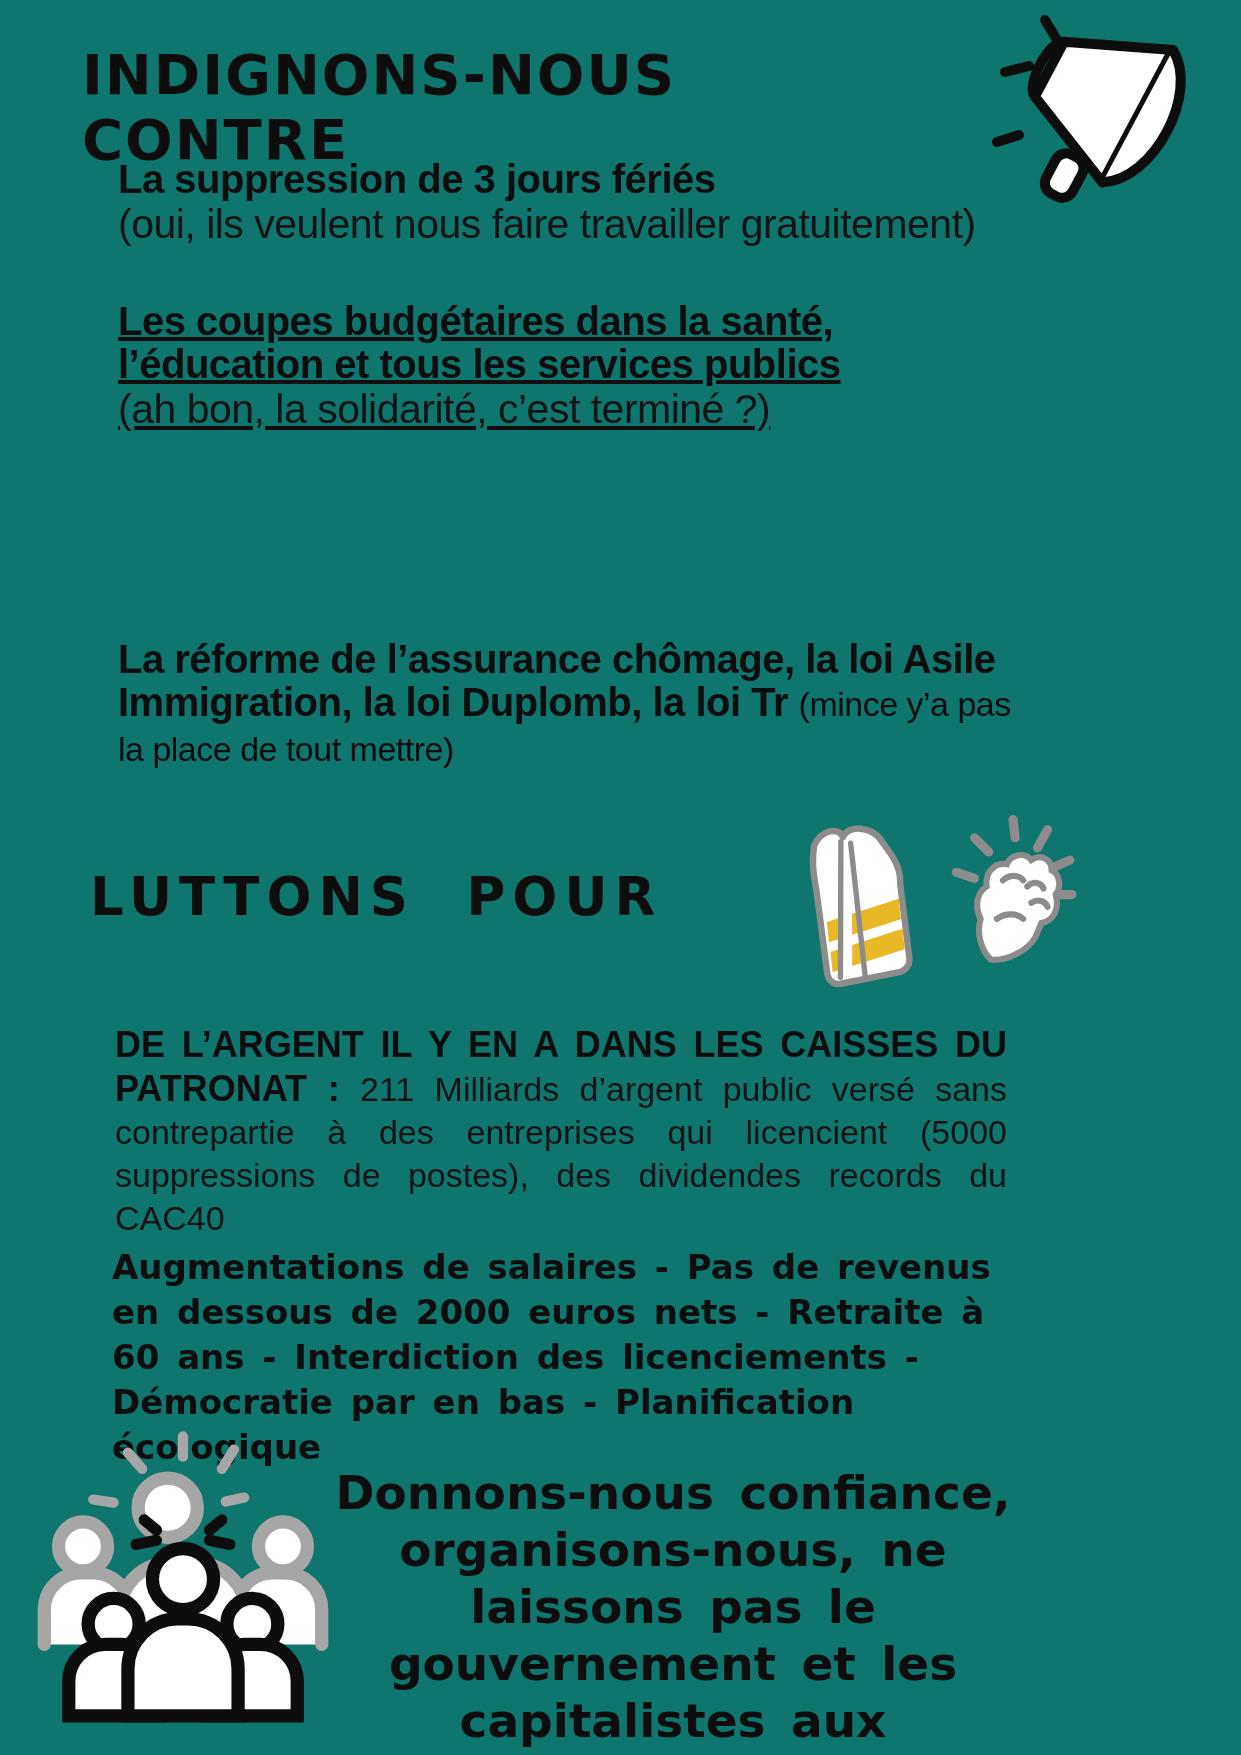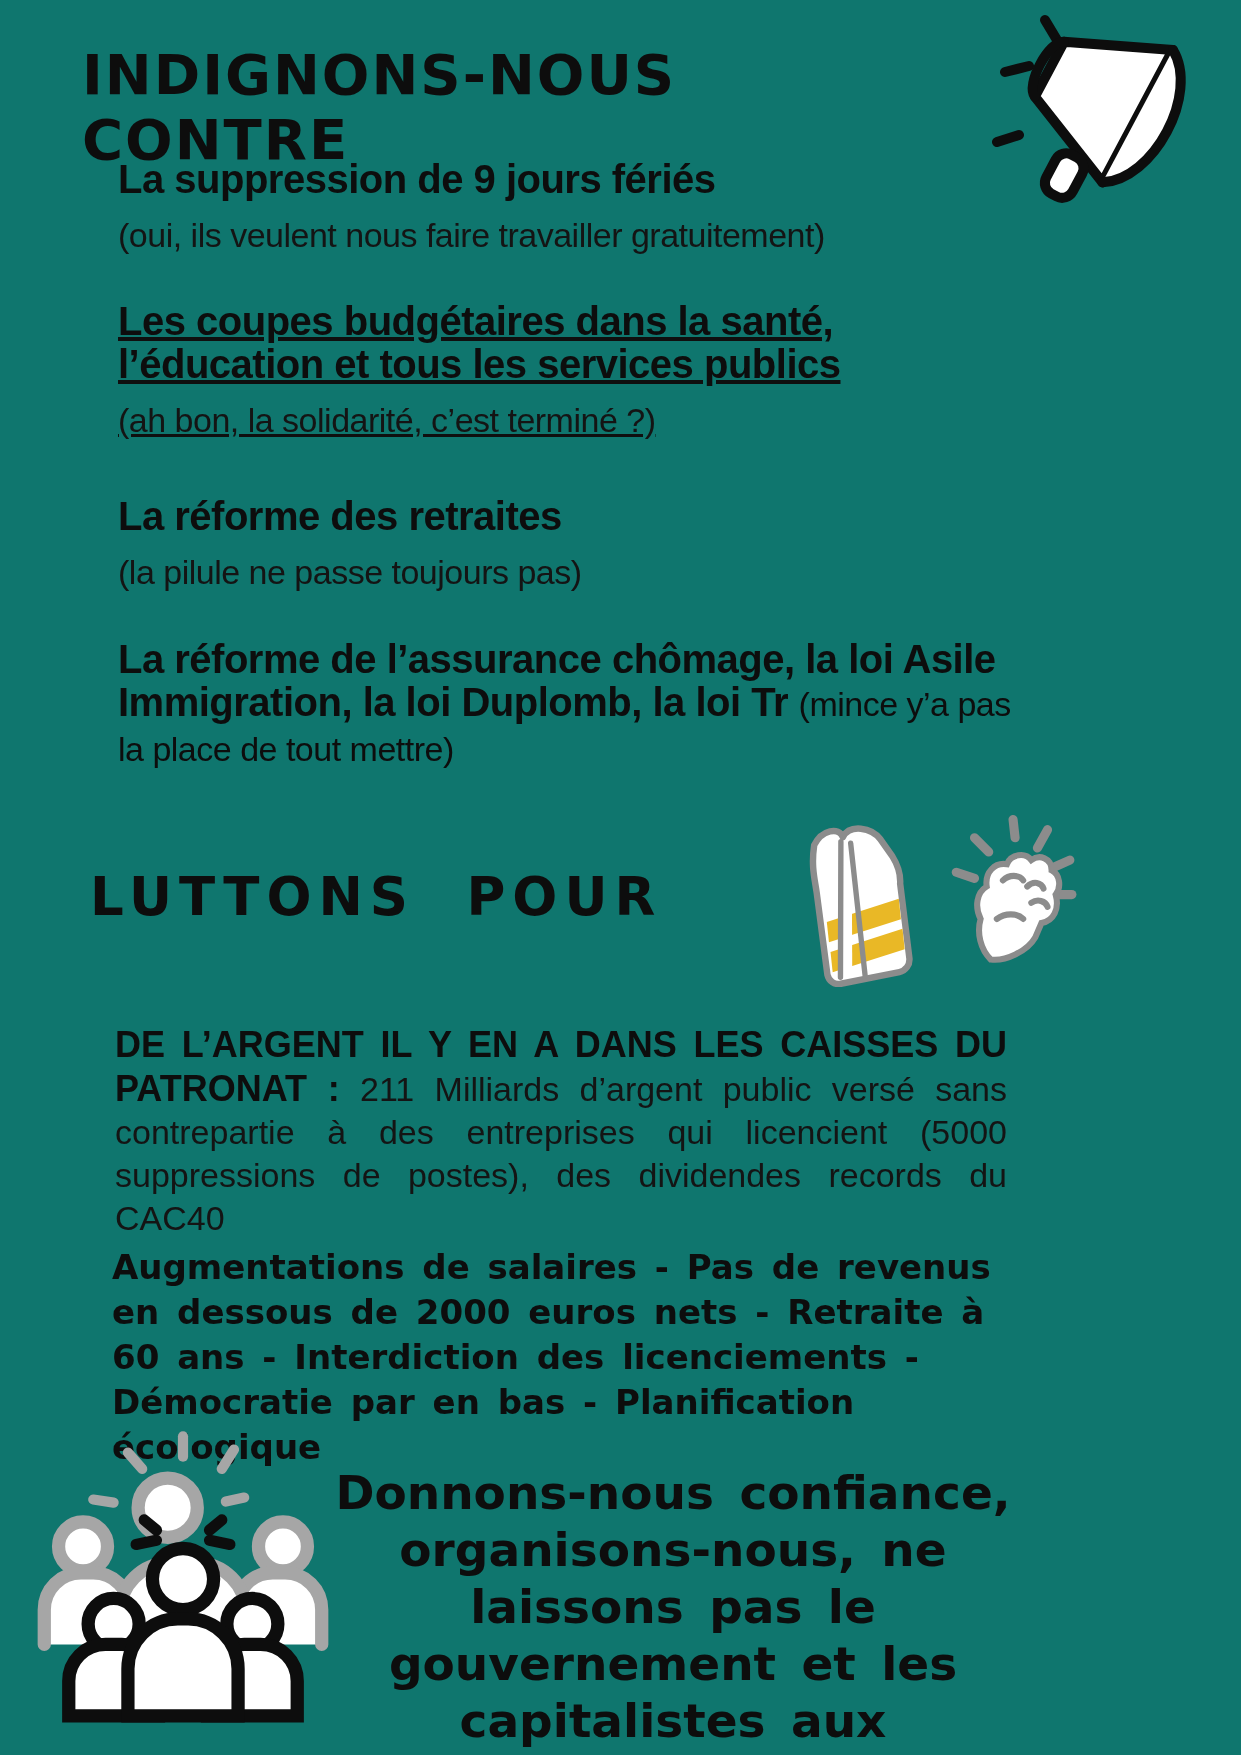--- a/index.html
+++ b/index.html
@@ -17,22 +17,22 @@
     font-family:"DejaVu Sans", sans-serif;
     font-weight:bold;font-size:56px;letter-spacing:2px;word-spacing:22px;
     color:#0d0d0d;
   }
   .item{position:absolute;left:118px;width:905px;}
   .item-title{
     font-weight:bold;font-size:40px;line-height:43px;letter-spacing:-0.5px;
     color:#0d0d0d;
   }
   .item-note{
-    font-weight:normal;font-size:34px;line-height:40px;letter-spacing:-0.5px;
-    color:#141414;margin-top:14px;
+    font-weight:normal;font-size:41px;line-height:40px;letter-spacing:-0.5px;
+    color:#141414;margin-top:3px;
   }
   .note-inline{font-weight:normal;letter-spacing:-0.5px;font-size:34px;}
   .fight-heading{
     left:90px;top:866px;
     font-family:"DejaVu Sans", sans-serif;
     font-weight:bold;font-size:53px;letter-spacing:7px;word-spacing:26px;
     color:#0d0d0d;
   }
   .fight-par{
     left:115px;top:980px;width:892px;
@@ -73,33 +73,29 @@
           <path d="M52 72 L152 28 L152 178 L52 134 Z" fill="#ffffff"></path>
           <path d="M152 28 C196 54 196 152 152 178" fill="#ffffff"></path>
           <path d="M52 72 C38 78 38 128 52 134"></path>
           <rect x="100" y="168" width="30" height="44" rx="12" fill="#ffffff"></rect>
         </g>
       </g>
     </svg>
   </div>
 
   <div class="item" style="top:158px;">
-    <div class="item-title">La suppression de 9 jours fériés</div>
+    <div class="item-title">La suppression de 3 jours fériés</div>
     <div class="item-note">(oui, ils veulent nous faire travailler gratuitement)</div>
   </div>
 
   <div class="item" style="top:300px;text-decoration:underline;">
     <div class="item-title">Les coupes budgétaires dans la santé, l’éducation et tous les services publics</div>
     <div class="item-note">(ah bon, la solidarité, c’est terminé ?)</div>
   </div>
 
-  <div class="item" style="top:495px;">
-    <div class="item-title">La réforme des retraites</div>
-    <div class="item-note">(la pilule ne passe toujours pas)</div>
-  </div>
 
   <div class="item" style="top:638px;">
     <div class="item-title"><span>La réforme de l’assurance chômage, la loi Asile Immigration, la loi Duplomb, la loi Tr</span>
       <span class="note-inline">(mince y’a pas la place de tout mettre)</span></div>
   </div>
 
   <div class="abs fight-heading">LUTTONS POUR</div>
 
   <div class="abs" style="left:772px;top:815px;">
     <svg width="172" height="172" viewBox="0 0 160 160">

